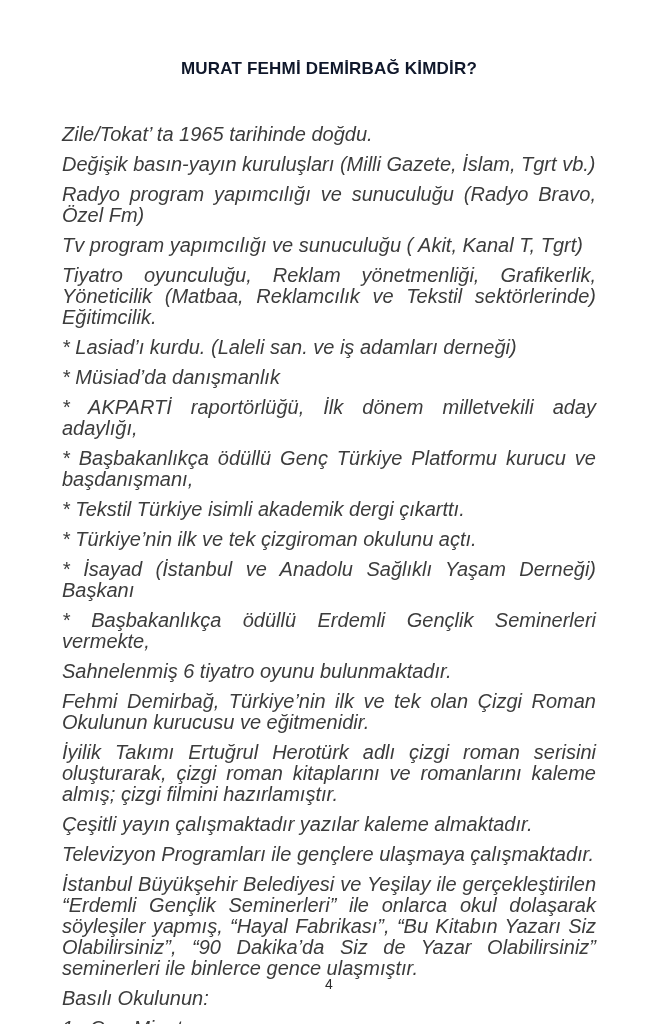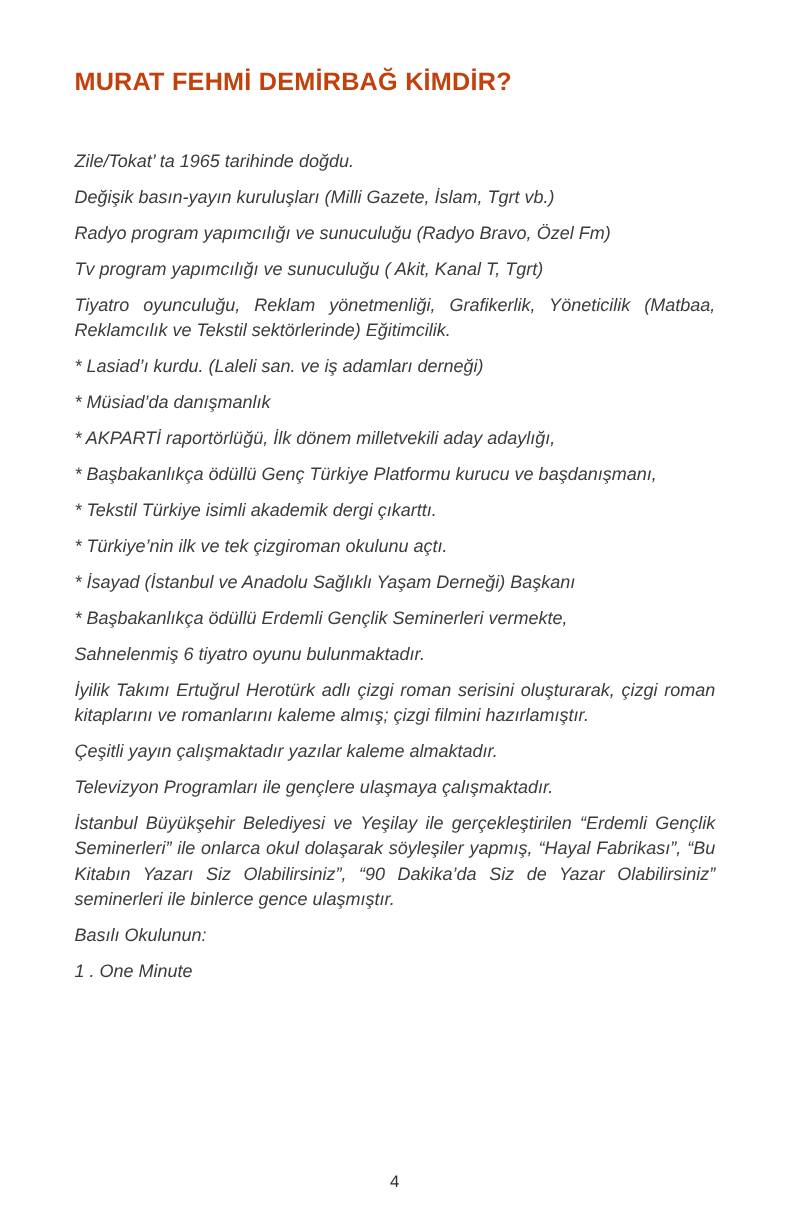--- a/index.html
+++ b/index.html
@@ -15,33 +15,34 @@
     box-sizing: border-box;
     padding: 58px 62px 0 62px;
     overflow: hidden;
     font-family: "Liberation Sans", sans-serif;
   }
   .title {
     margin: 0 0 44px 0;
     font-family: "Liberation Sans", sans-serif;
     font-weight: 700;
     font-style: normal;
-    font-size: 21px;
+    font-size: 17px;
     line-height: 22px;
     letter-spacing: 0.2px;
-    color: #c2410c;
+    color: #0f172a;
+    text-align: center;
   }
   .body-text {
     width: 534px;
   }
   .para {
     margin: 0 0 9px 0;
     font-family: "Liberation Sans", sans-serif;
     font-style: italic;
-    font-size: 15px;
+    font-size: 20px;
     line-height: 21px;
     color: #3c3c3c;
     text-align: justify;
     text-align-last: left;
   }
   .page-number {
     position: absolute;
     bottom: 32px;
     left: 0;
     right: 0;
@@ -66,20 +67,21 @@
       <p class="para">Tiyatro oyunculuğu, Reklam yönetmenliği, Grafikerlik, Yöneticilik (Matbaa, Reklamcılık ve Tekstil sektörlerinde) Eğitimcilik.</p>
       <p class="para">* Lasiad’ı kurdu. (Laleli san. ve iş adamları derneği)</p>
       <p class="para">* Müsiad’da danışmanlık</p>
       <p class="para">* AKPARTİ raportörlüğü, İlk dönem milletvekili aday adaylığı,</p>
       <p class="para">* Başbakanlıkça ödüllü Genç Türkiye Platformu kurucu ve başdanışmanı,</p>
       <p class="para">* Tekstil Türkiye isimli akademik dergi çıkarttı.</p>
       <p class="para">* Türkiye’nin ilk ve tek çizgiroman okulunu açtı.</p>
       <p class="para">* İsayad (İstanbul ve Anadolu Sağlıklı Yaşam Derneği) Başkanı</p>
       <p class="para">* Başbakanlıkça ödüllü Erdemli Gençlik Seminerleri vermekte,</p>
       <p class="para">Sahnelenmiş 6 tiyatro oyunu bulunmaktadır.</p>
+      <p class="para">Fehmi Demirbağ, Türkiye’nin ilk ve tek olan Çizgi Roman Okulunun kurucusu ve eğitmenidir.</p>
       <p class="para">İyilik Takımı Ertuğrul Herotürk adlı çizgi roman serisini oluşturarak, çizgi roman kitaplarını ve romanlarını kaleme almış; çizgi filmini hazırlamıştır.</p>
       <p class="para">Çeşitli yayın çalışmaktadır yazılar kaleme almaktadır.</p>
       <p class="para">Televizyon Programları ile gençlere ulaşmaya çalışmaktadır.</p>
       <p class="para">İstanbul Büyükşehir Belediyesi ve Yeşilay ile gerçekleştirilen “Erdemli Gençlik Seminerleri” ile onlarca okul dolaşarak söyleşiler yapmış, “Hayal Fabrikası”, “Bu Kitabın Yazarı Siz Olabilirsiniz”, “90 Dakika’da Siz de Yazar Olabilirsiniz” seminerleri ile binlerce gence ulaşmıştır.</p>
       <p class="para">Basılı Okulunun:</p>
       <p class="para">1 . One Minute</p>
     </div>
 
   <div class="page-number">4</div>
 </div>

